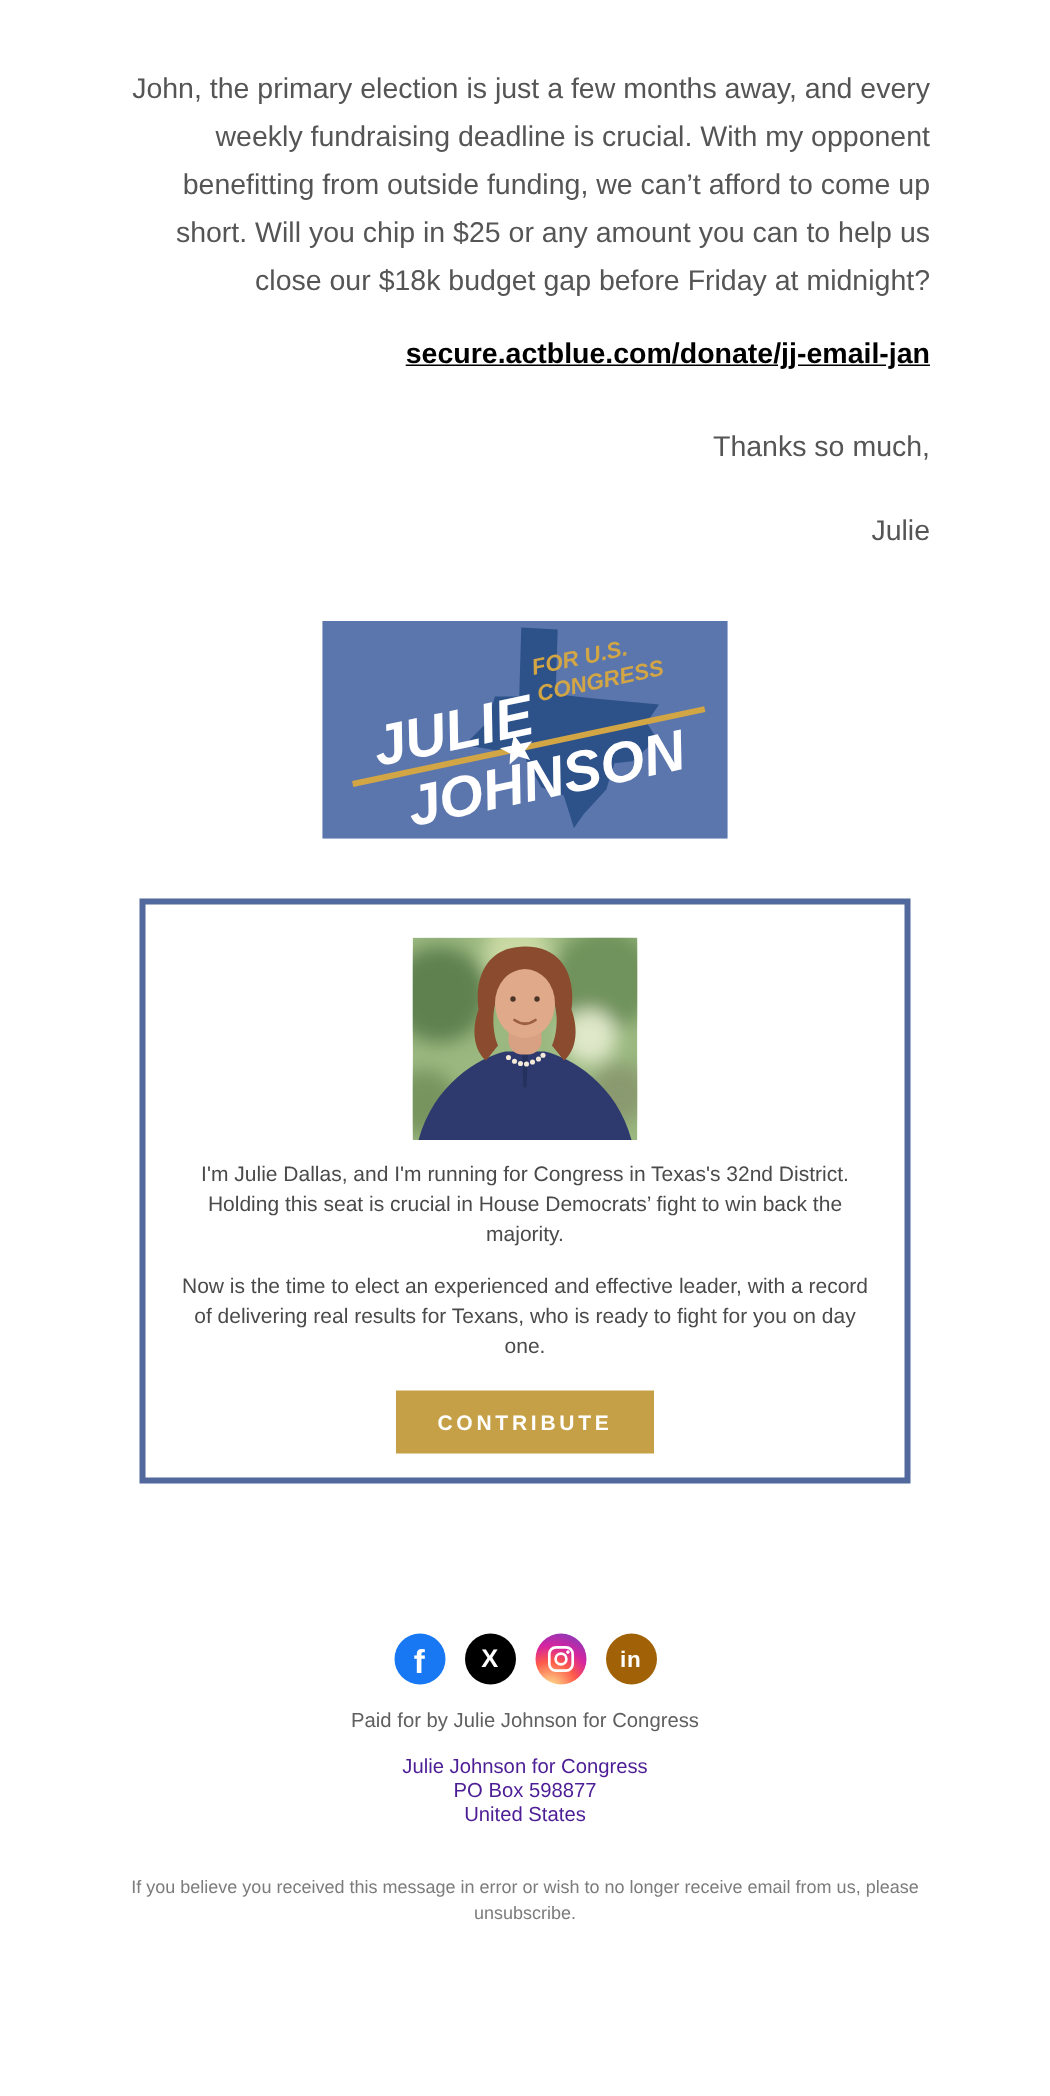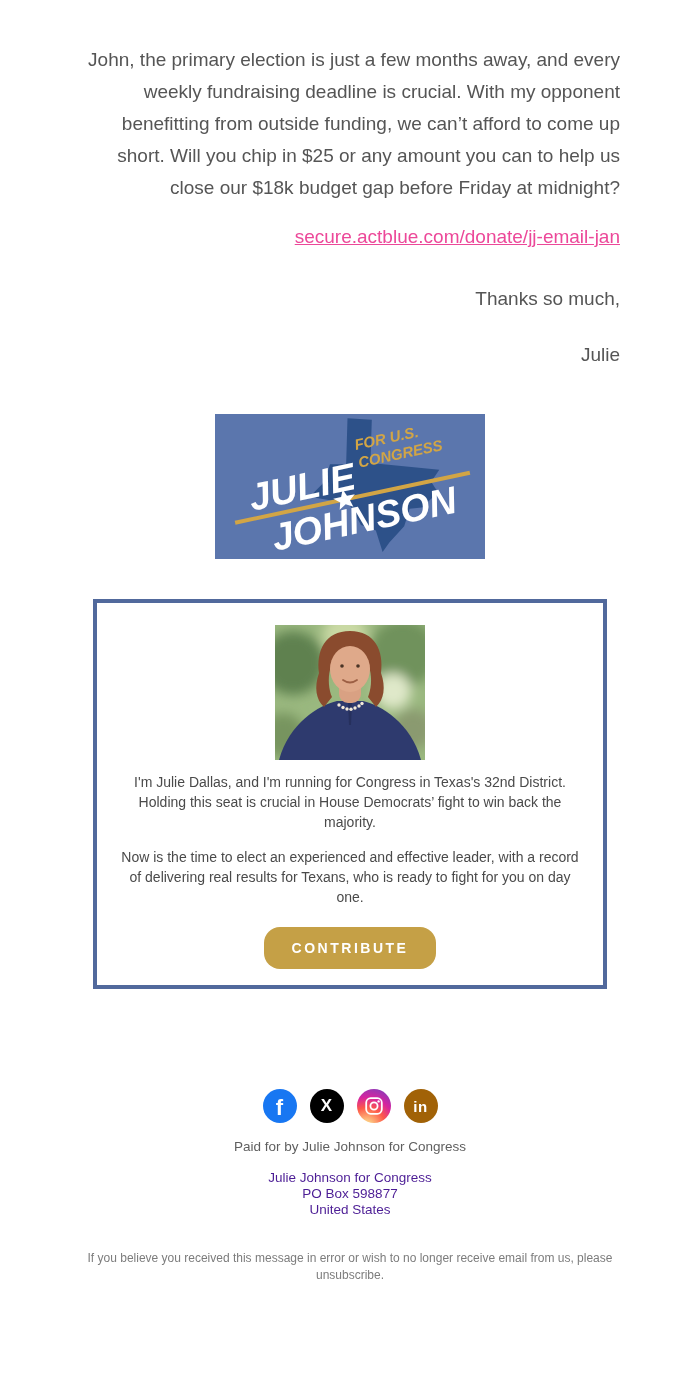--- a/index.html
+++ b/index.html
@@ -7,21 +7,21 @@
     width:700px; min-height:1397px;
     font-family:"Liberation Sans","DejaVu Sans",sans-serif;
     -webkit-font-smoothing:antialiased;
   }
   .page { padding-top:44px; }
 
   
   .copy { width:540px; margin:0 auto; color:#555555; font-size:19px; line-height:32px; text-align:right; }
   .p-intro { margin:0 0 20px; }
   .p-link  { margin:0 0 36px; line-height:26px; }
-  .p-link a { color:#ec4899; font-weight:normal; text-decoration:underline; }
+  .p-link a { color:#000000; font-weight:bold; text-decoration:underline; }
   .p-thanks { margin:0 0 30px; line-height:26px; }
   .p-sig    { margin:0 0 46px; line-height:26px; }
 
   
   .logo-wrap { width:270px; height:145px; margin:0 auto 40px; background:#5b76ad; overflow:hidden; }
   .logo-wrap svg { display:block; }
 
   
   .card {
     width:470px; margin:0 auto 100px;
@@ -31,21 +31,21 @@
   .photo { width:150px; height:135px; margin:0 auto 12px; overflow:hidden; }
   .card-p { font-size:14px; line-height:20px; color:#4a4a4a; margin:0 0 15px; }
   .card-p.last { margin-bottom:14px; }
   .cta {
     display:block; font-size:15px; line-height:21px; font-weight:bold;
     color:#2424cc; text-decoration:underline; margin:0 0 6px;
   }
   .btn {
     display:inline-block; background:#c5a046; color:#ffffff;
     font-family:inherit; font-size:14px; font-weight:bold; letter-spacing:2.5px;
-    padding:13px 28px; border:none; border-radius:16px; margin-top:6px; cursor:pointer;
+    padding:13px 28px; border:none; border-radius:0; margin-top:6px; cursor:pointer;
   }
 
   
   .social { display:flex; justify-content:center; gap:13px; margin:0 0 16px; }
   .sicon {
     width:34px; height:34px; border-radius:50%;
     display:flex; align-items:center; justify-content:center;
     color:#ffffff; font-weight:bold; cursor:pointer; box-sizing:border-box;
   }
   .sicon.fb { background:#1877f2; font-size:22px; padding-top:3px; }

